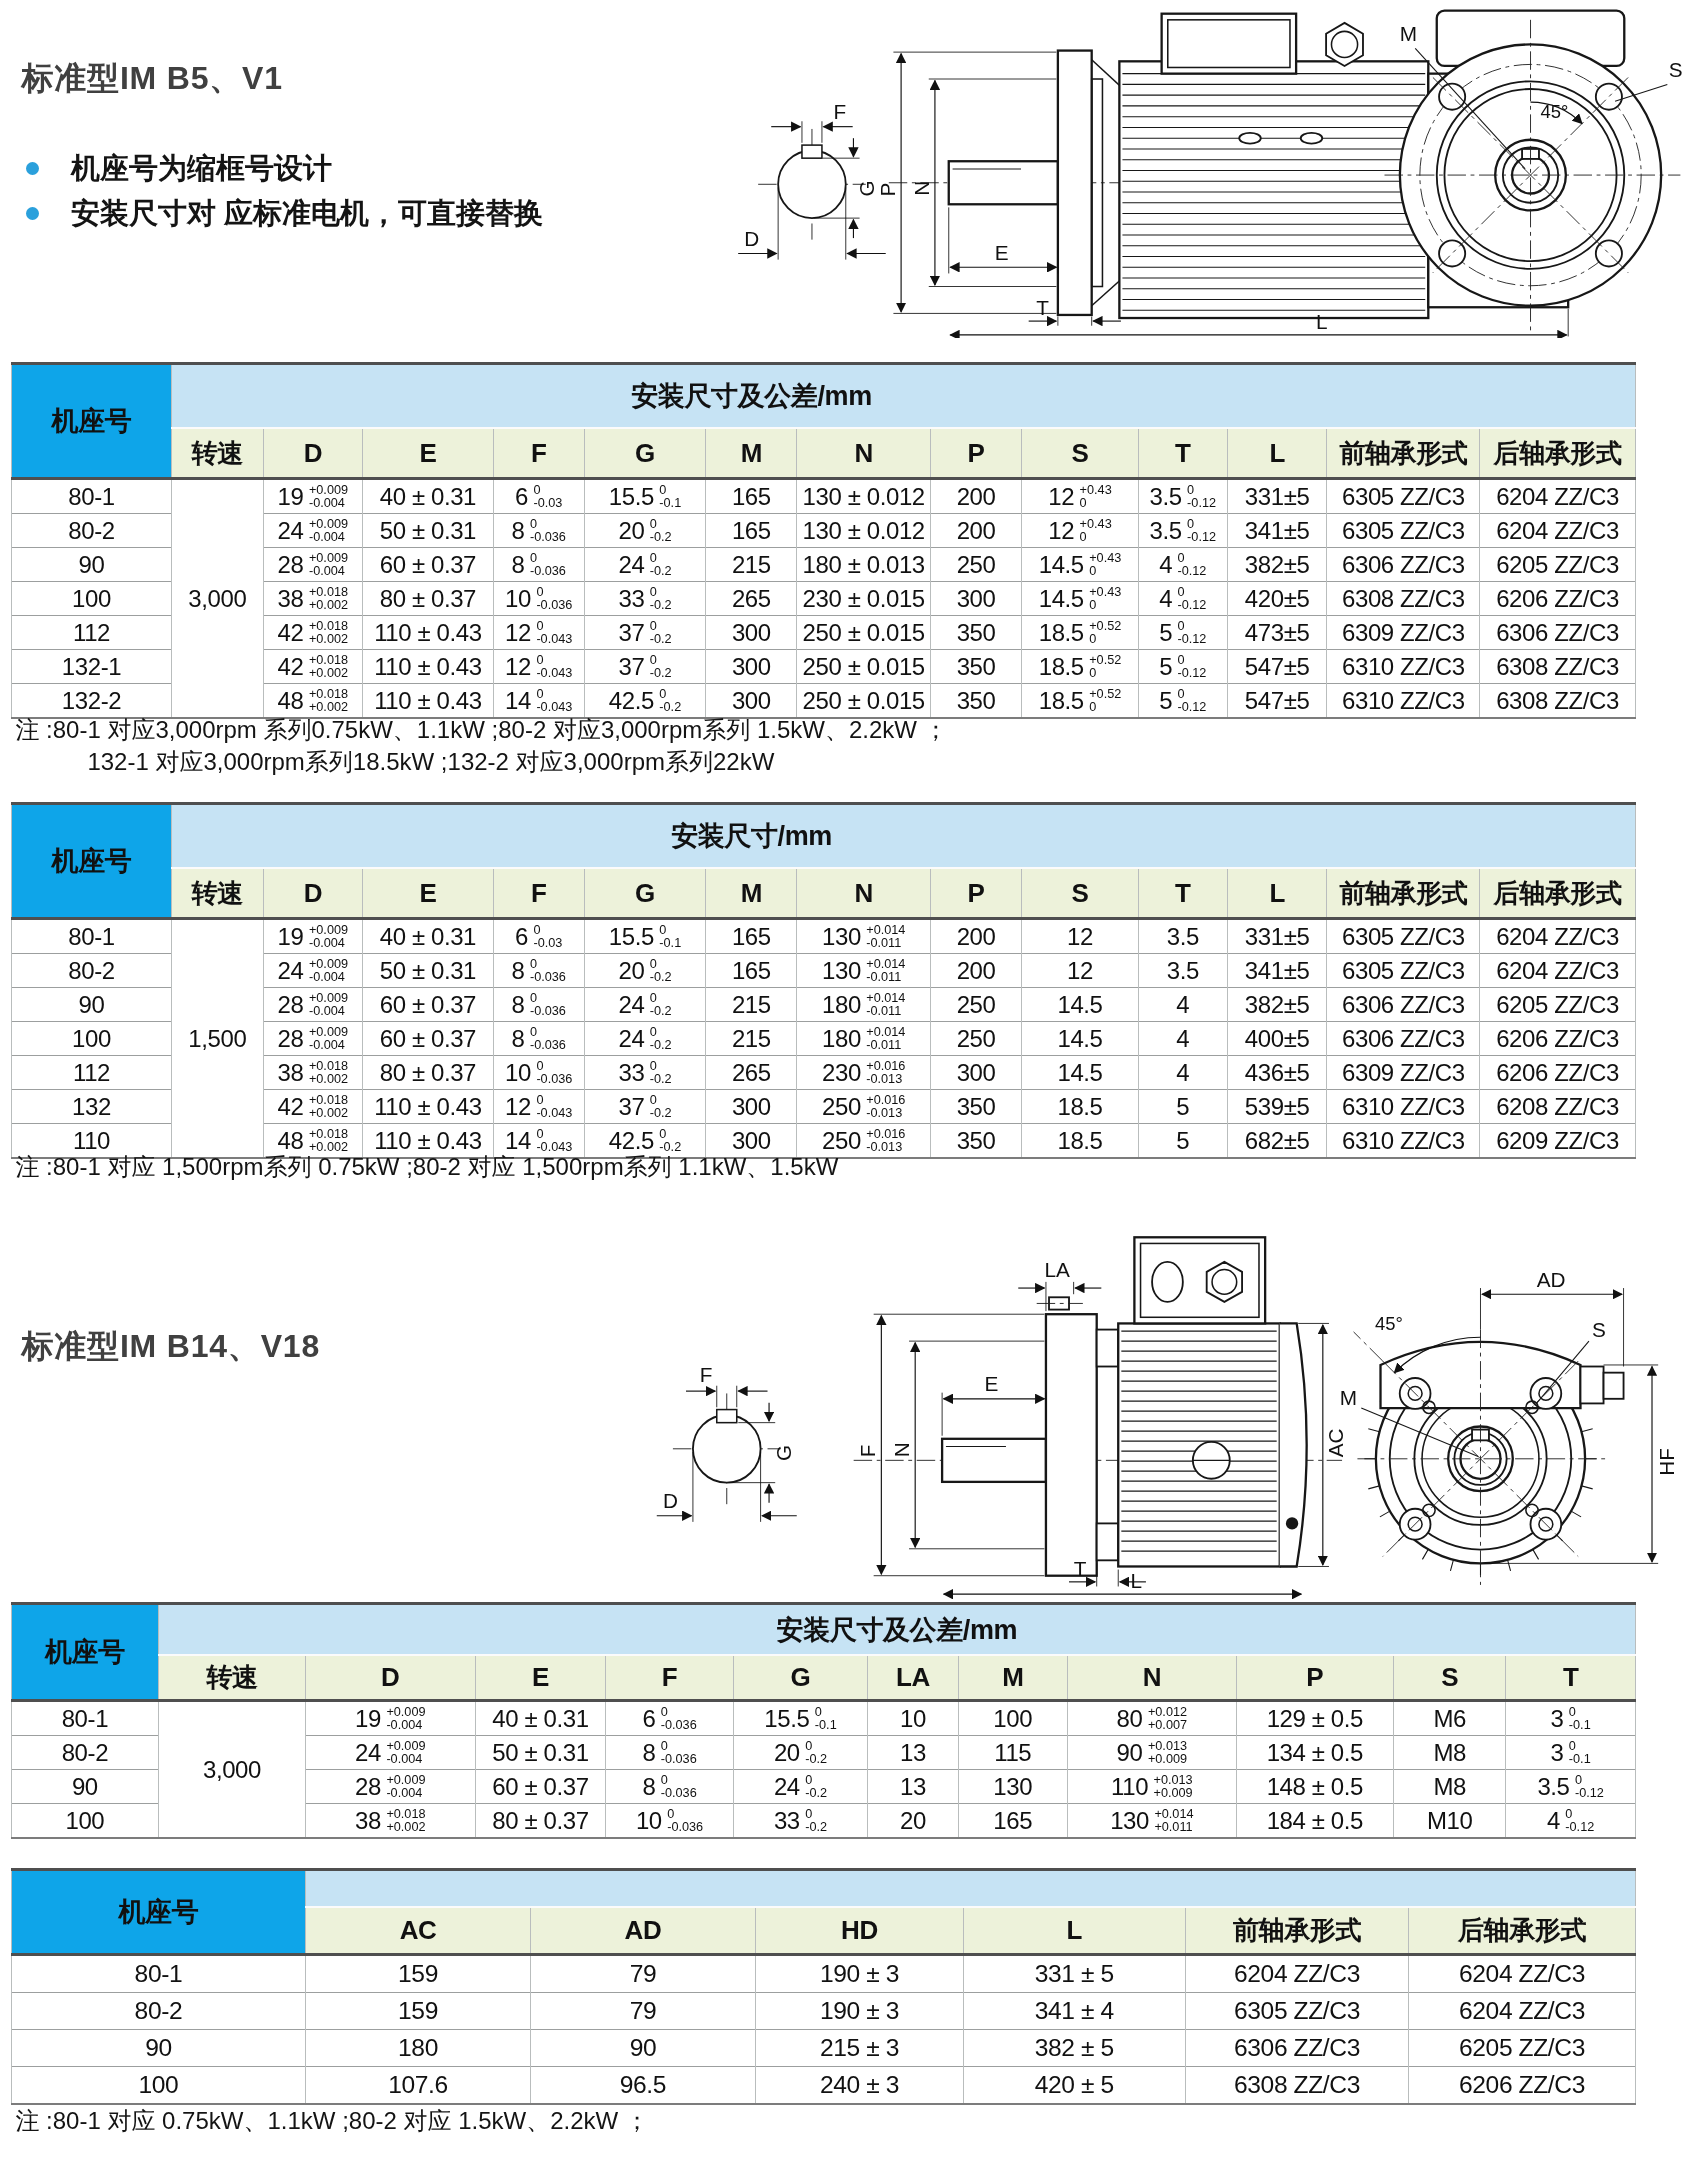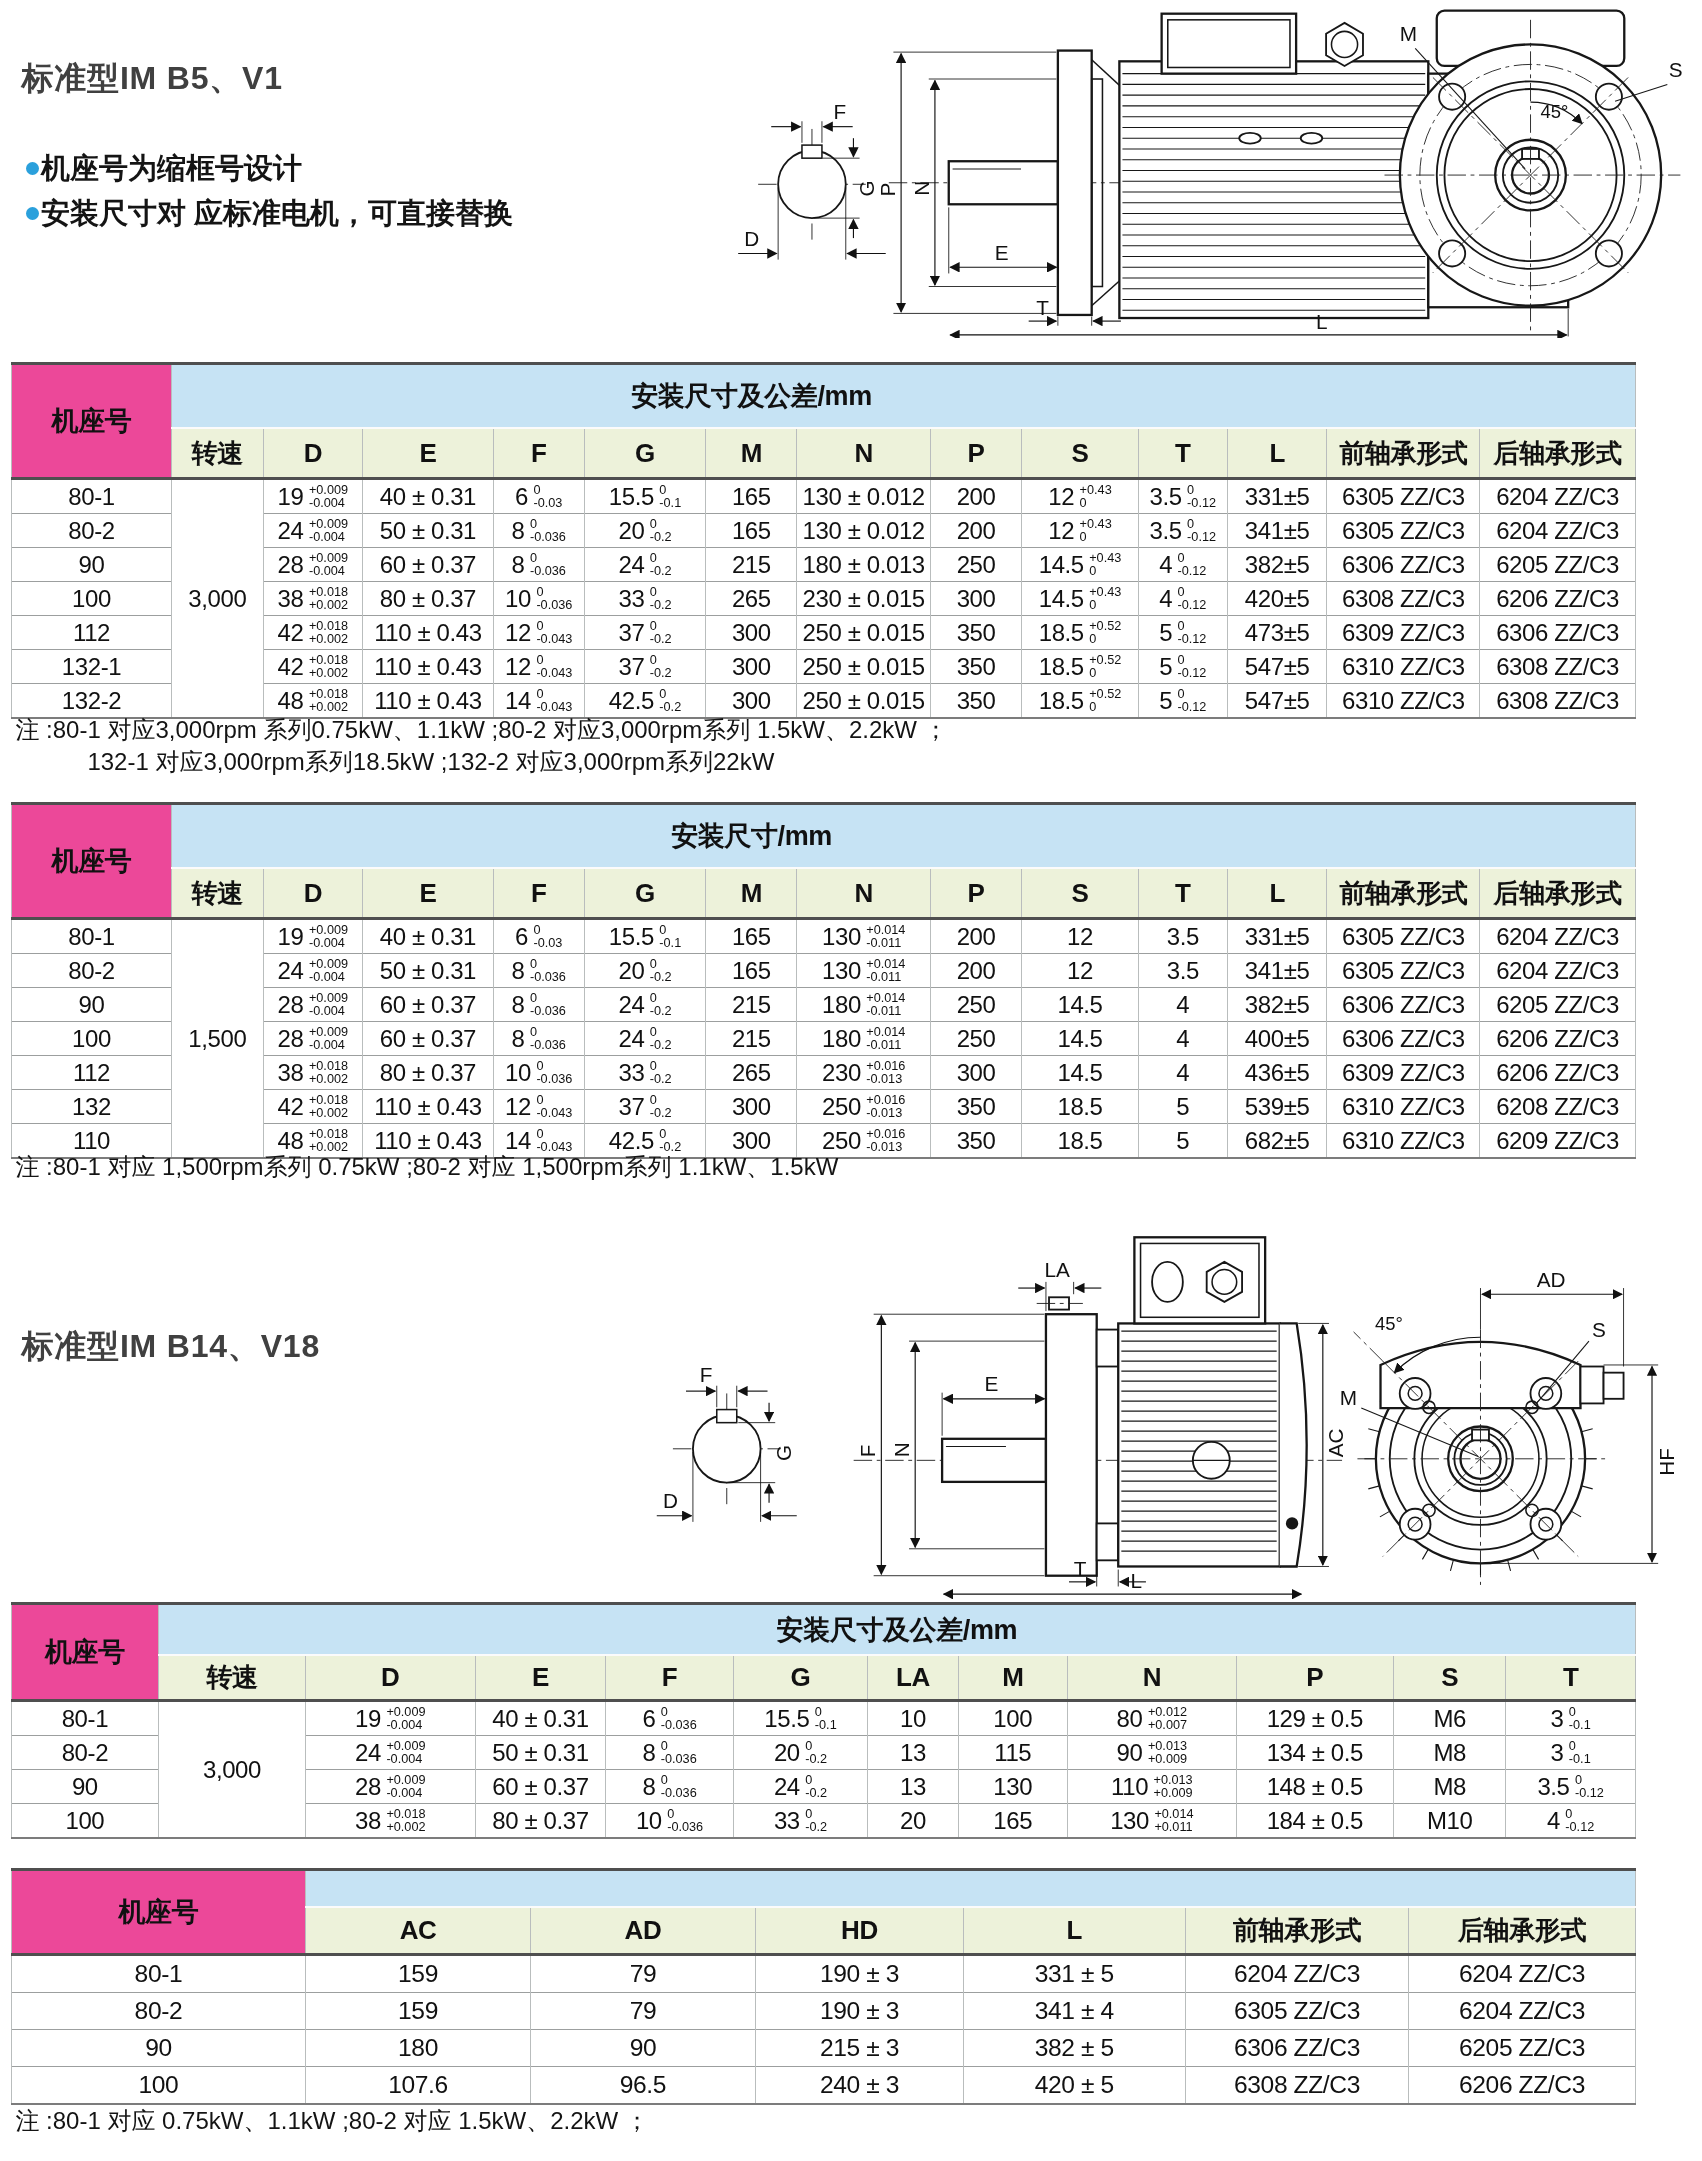--- a/index.html
+++ b/index.html
@@ -1,27 +1,27 @@
 <!DOCTYPE html>
 <html style="font-size:12.3px"><head>
 <meta charset="utf-8">
 <style>
   html,body{margin:0;padding:0;background:#fff;}
   body{width:1702px;height:2161px;position:relative;font-family:"Liberation Sans",sans-serif;color:#111;overflow:hidden;}
   .h-green{position:absolute;font-size:32px;font-weight:700;color:#404040;letter-spacing:0.8px;white-space:nowrap;}
   #h1{left:21.5px;top:57px;}
   #h2{left:21.5px;top:1309px;margin-top:16px;}
   .bullets{position:absolute;left:26px;top:146px;}
-  .bullet{display:flex;align-items:center;gap:2px;height:45px;font-size:29px;font-weight:600;color:#141414;white-space:nowrap;}
+  .bullet{display:flex;align-items:center;gap:32px;height:45px;font-size:29px;font-weight:600;color:#141414;white-space:nowrap;}
   .dot{width:13px;height:13px;border-radius:50%;background:#2aa0dc;flex:0 0 auto;}
   .tblwrap{position:absolute;left:10.8px;width:1625px;}
   #t1{top:362px;} #t2{top:802px;} #t3{top:1602px;} #t4{top:1868px;}
   table.dt{width:100%;border-collapse:collapse;table-layout:fixed;border-top:3.8px solid #4f4f4f;border-bottom:2.3px solid #7c7c7c;letter-spacing:-0.4px;}
   .dt th,.dt td{border-left:1.5px solid #b9bdbd;border-right:1.5px solid #b9bdbd;text-align:center;vertical-align:middle;padding:0;overflow:hidden;}
-  .dt .corner{background:#ec4899;font-size:27px;font-weight:700;border-bottom:3.8px solid #4f4f4f;}
+  .dt .corner{background:#0ea5e9;font-size:27px;font-weight:700;border-bottom:3.8px solid #4f4f4f;}
   .dt .ttl{background:#c6e3f4;font-size:27px;font-weight:700;border-bottom:2.3px solid #fbfbfb;}
   .dt .hd{background:#edf2da;font-size:26px;font-weight:700;border-bottom:3.8px solid #4f4f4f;}
   .dt tbody td{font-size:24px;border-top:1.5px solid #9c9f9f;height:33px;background:#fff;}
   #t1 .ttl,#t2 .ttl{height:62px;padding-right:304px;}
   #t1 .hd,#t2 .hd{height:48px;}
   #t3 .ttl{height:49px;}
   #t3 .hd{height:43px;}
   #t4 .ttl{height:35px;}
   #t4 .hd{height:45px;}
   #t4 tbody td{height:36px;font-size:24.6px;}

